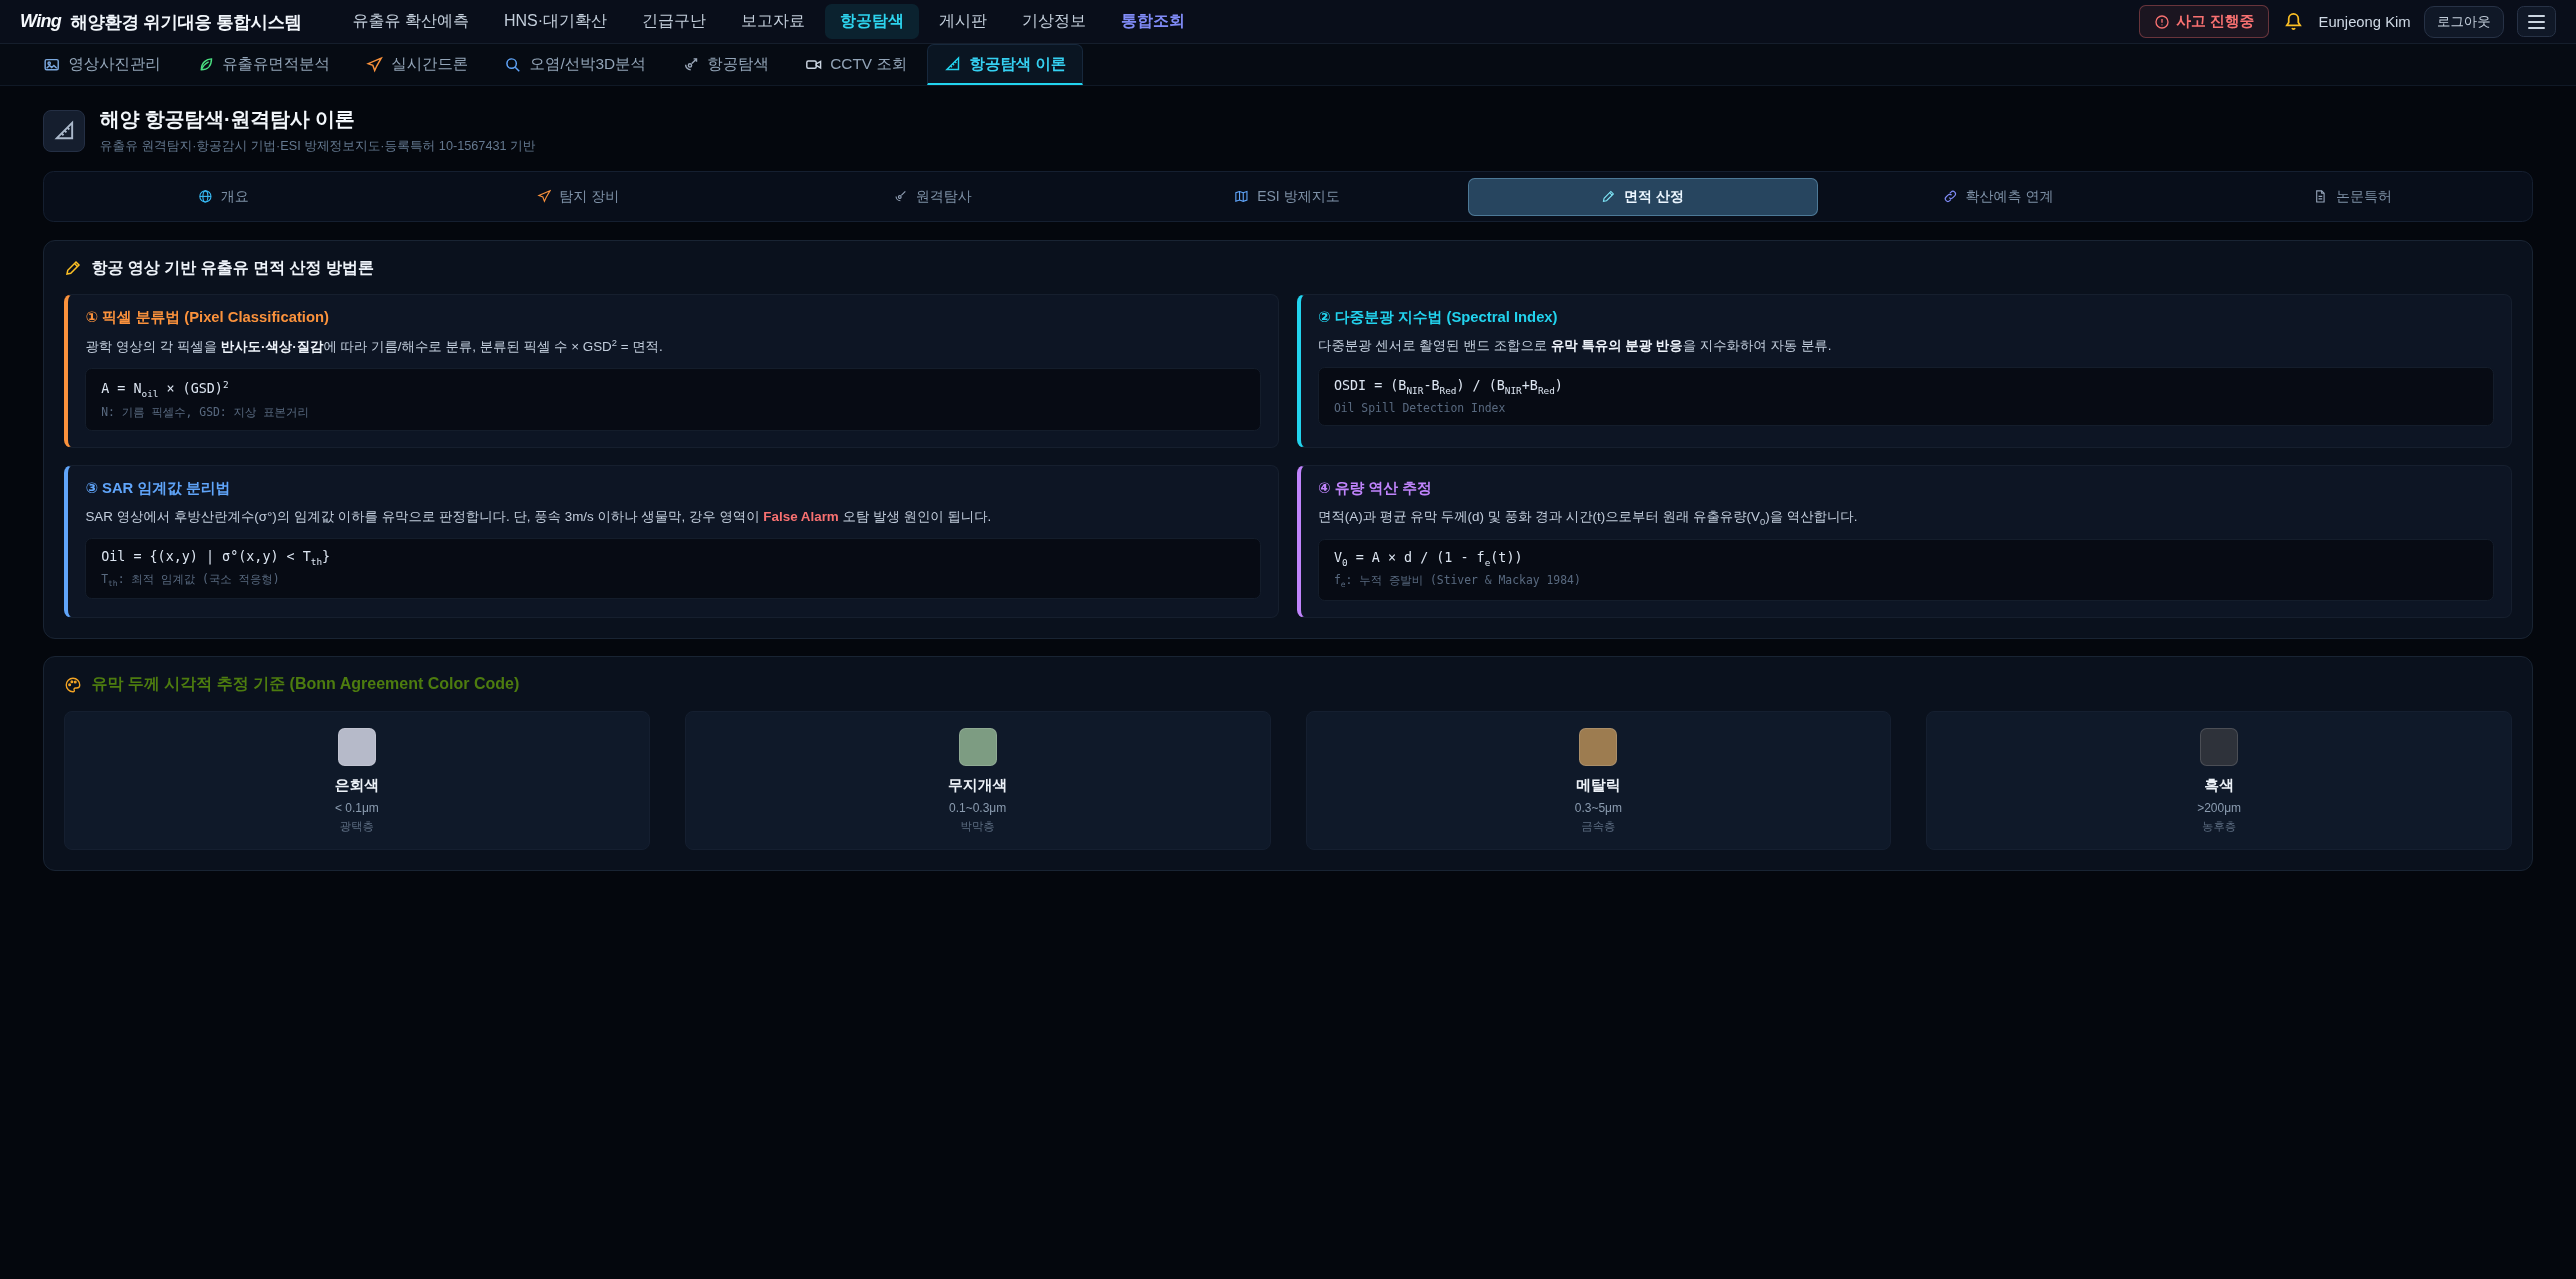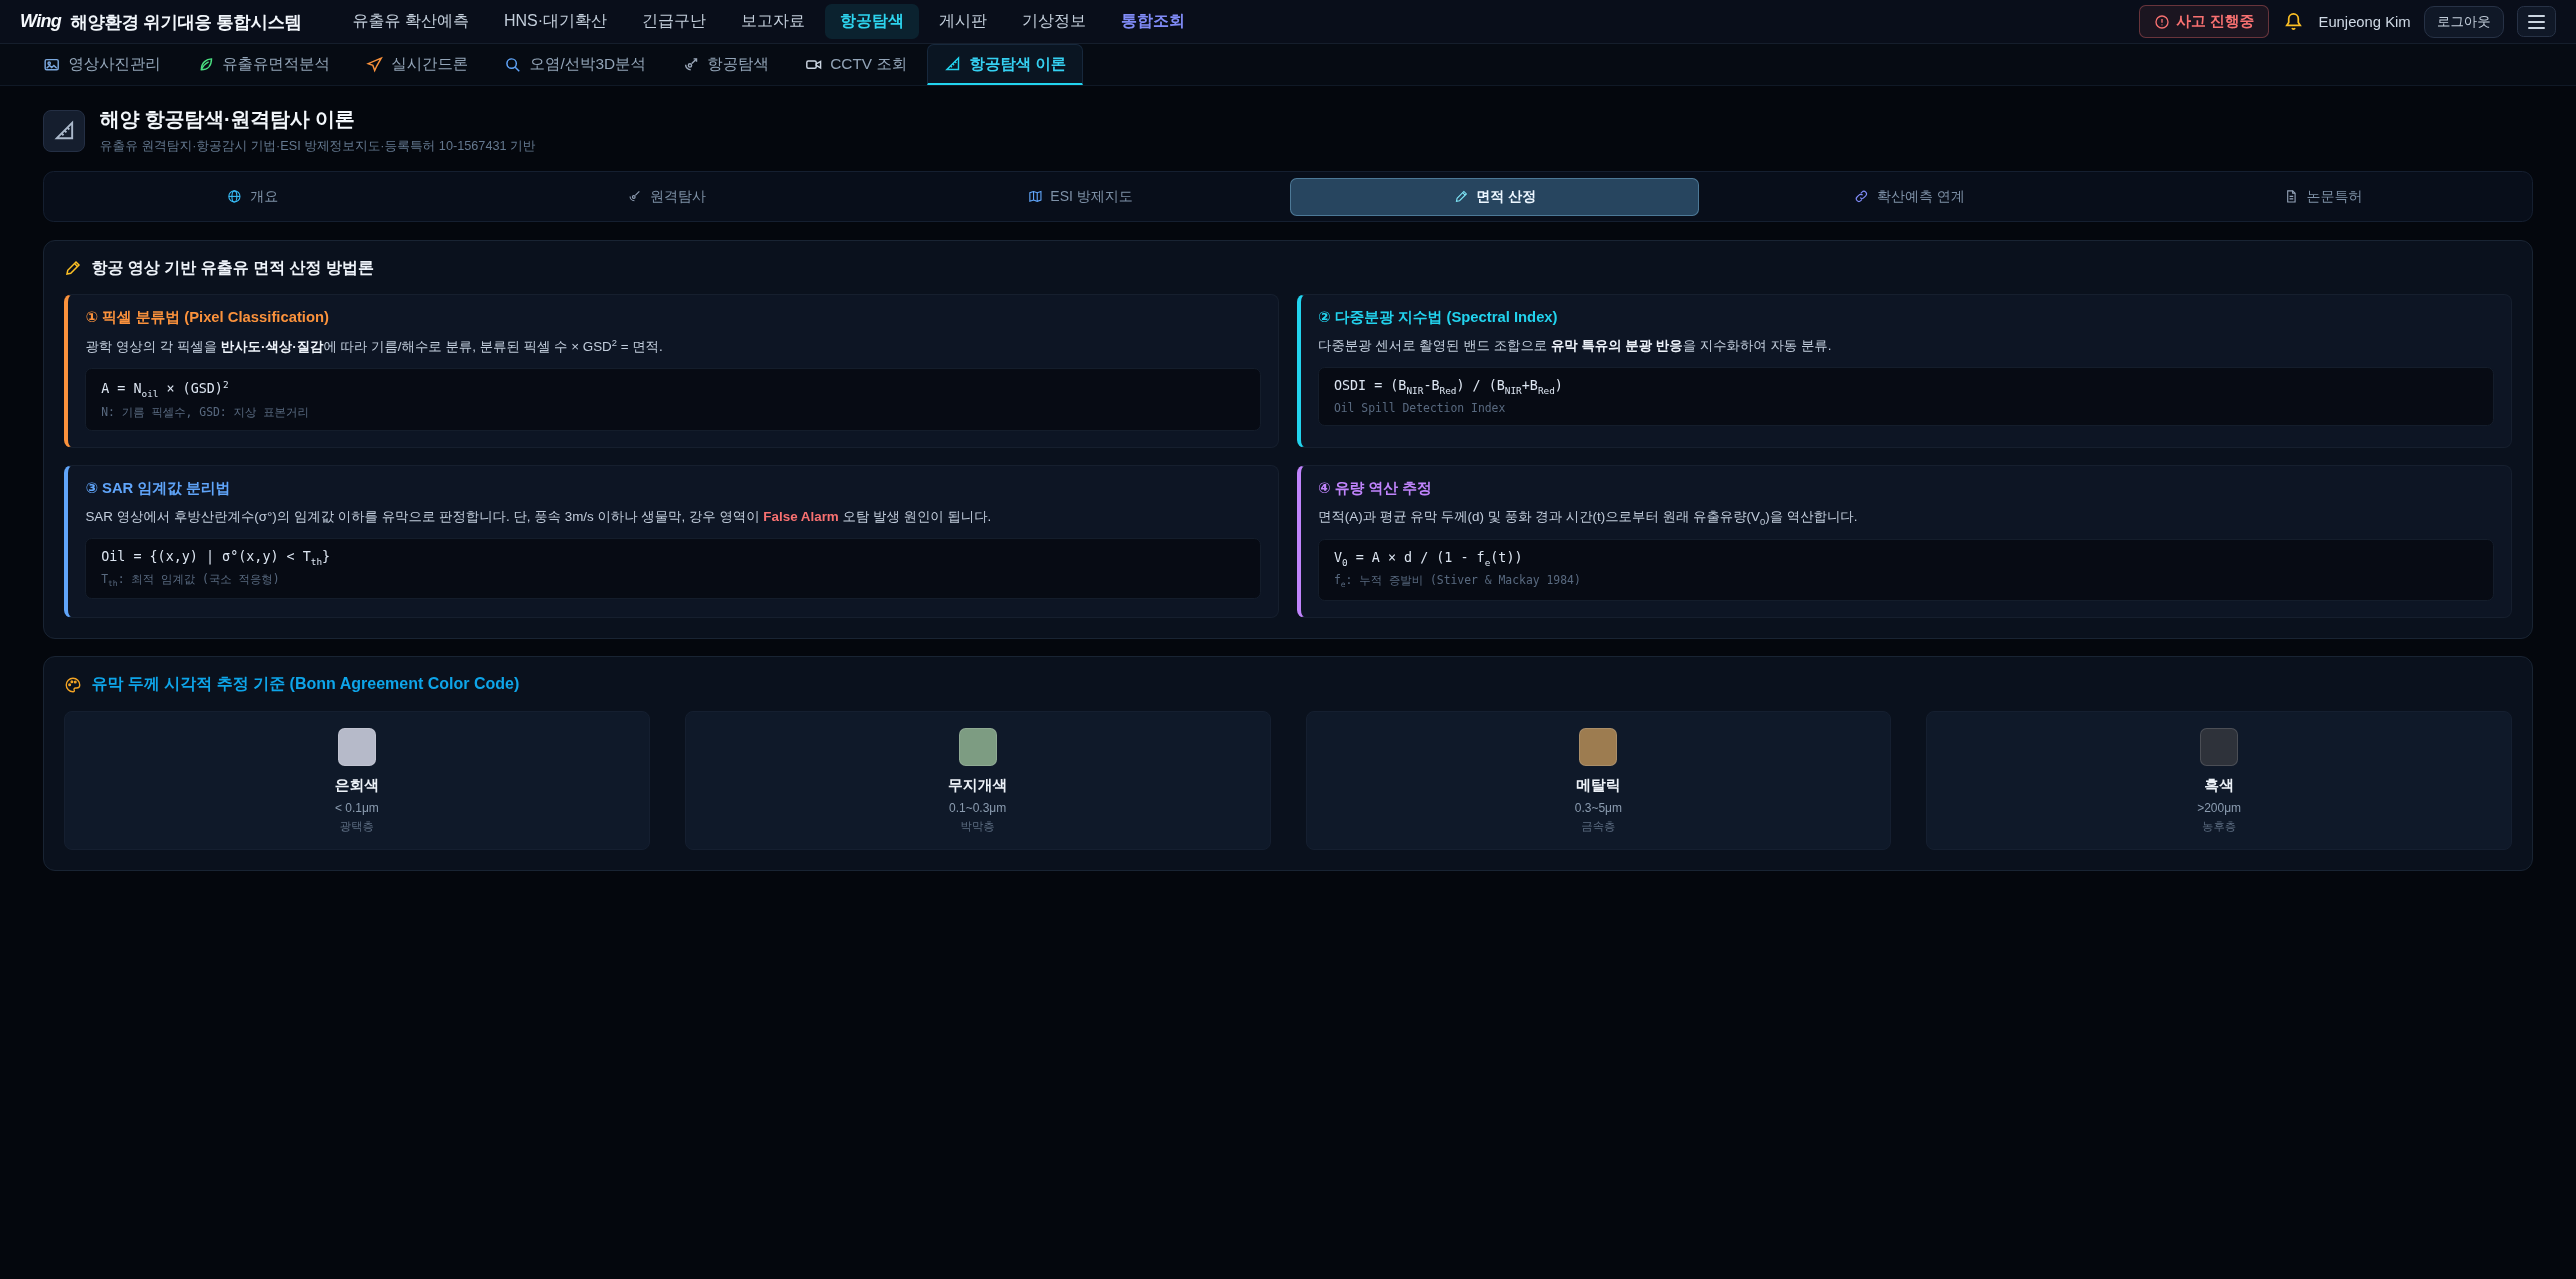--- a/index.html
+++ b/index.html
@@ -254,20 +254,28 @@
         <span class="ti-globe">
           <svg width="14.8" height="14.8" viewBox="0 0 24 24" fill="none" stroke="currentColor" stroke-width="1.8">
               <circle cx="12" cy="12" r="9"></circle>
               <ellipse cx="12" cy="12" rx="4" ry="9"></ellipse>
               <path d="M3 12h18"></path>
             </svg>
         </span>
         <span>개요</span>
       </a>
       <a class="tab-pill">
+        <span class="ti-plane">
+          <svg width="14.8" height="14.8" viewBox="0 0 24 24" fill="none" stroke="currentColor" stroke-width="1.8">
+              <path d="M21 3L3 10.5l6.5 2.5L12 20l3-6.5L21 3z"></path>
+            </svg>
+        </span>
+        <span>탐지 장비</span>
+      </a>
+      <a class="tab-pill">
         <span class="ti-sat">
           <svg width="14.8" height="14.8" viewBox="0 0 24 24" fill="none" stroke="currentColor" stroke-width="1.8">
               <path d="M5 12a7 7 0 0 0 7 7"></path>
               <circle cx="11" cy="13" r="2.2"></circle>
               <path d="M13.5 10.5L20 4"></path>
             </svg>
         </span>
         <span>원격탐사</span>
       </a>
       <a class="tab-pill">
@@ -353,21 +361,21 @@
           <div class="codeblock">
             <div class="code-main"><span>V</span><sub>0</sub><span> = A × d / (1 - f</span><sub>e</sub><span>(t))</span></div>
             <div class="code-note"><span>f</span><sub>e</sub><span>: 누적 증발비 (Stiver &amp; Mackay 1984)</span></div>
           </div>
         </article>
 
       </div>
     </section>
 
     <section class="panel">
-      <div class="panel-title" style="color: #0ea5e9;">
+      <div class="panel-title" style="color: #4d7c0f;">
         <span class="pt-palette">
           <svg viewBox="0 0 24 24" fill="none" stroke="currentColor" stroke-width="1.8">
               <path d="M12 3a9 9 0 1 0 0 18c1.8 0 2.2-1.2 1.6-2.2-.7-1.2.1-2.8 1.9-2.8H17a4 4 0 0 0 4-4c0-5-4-9-9-9z"></path>
               <circle cx="7.5" cy="11.5" r="1.1"></circle>
               <circle cx="10.5" cy="7.5" r="1.1"></circle>
               <circle cx="15" cy="8" r="1.1"></circle>
             </svg>
         </span>
         <span>유막 두께 시각적 추정 기준 (Bonn Agreement Color Code)</span>
       </div>

